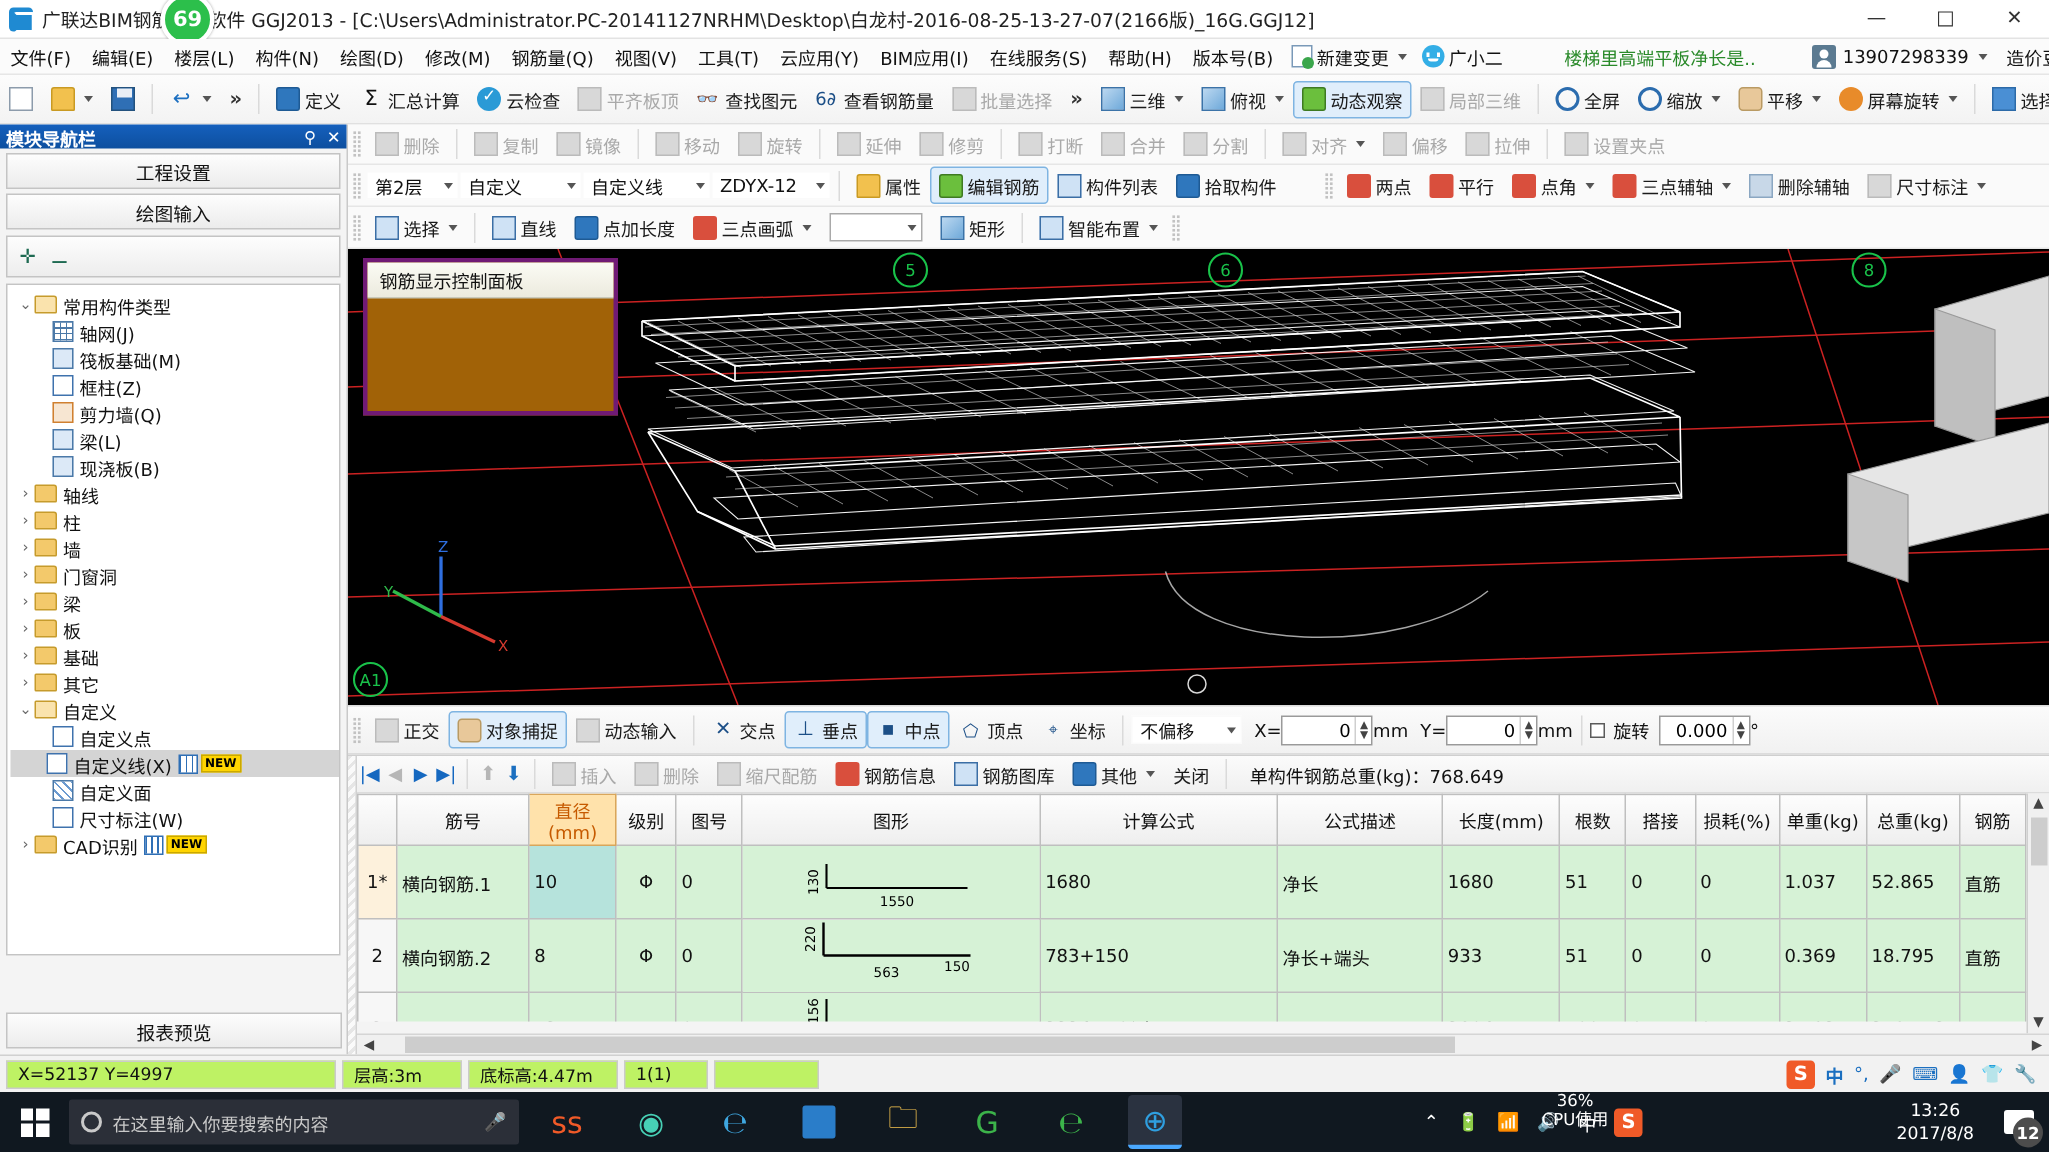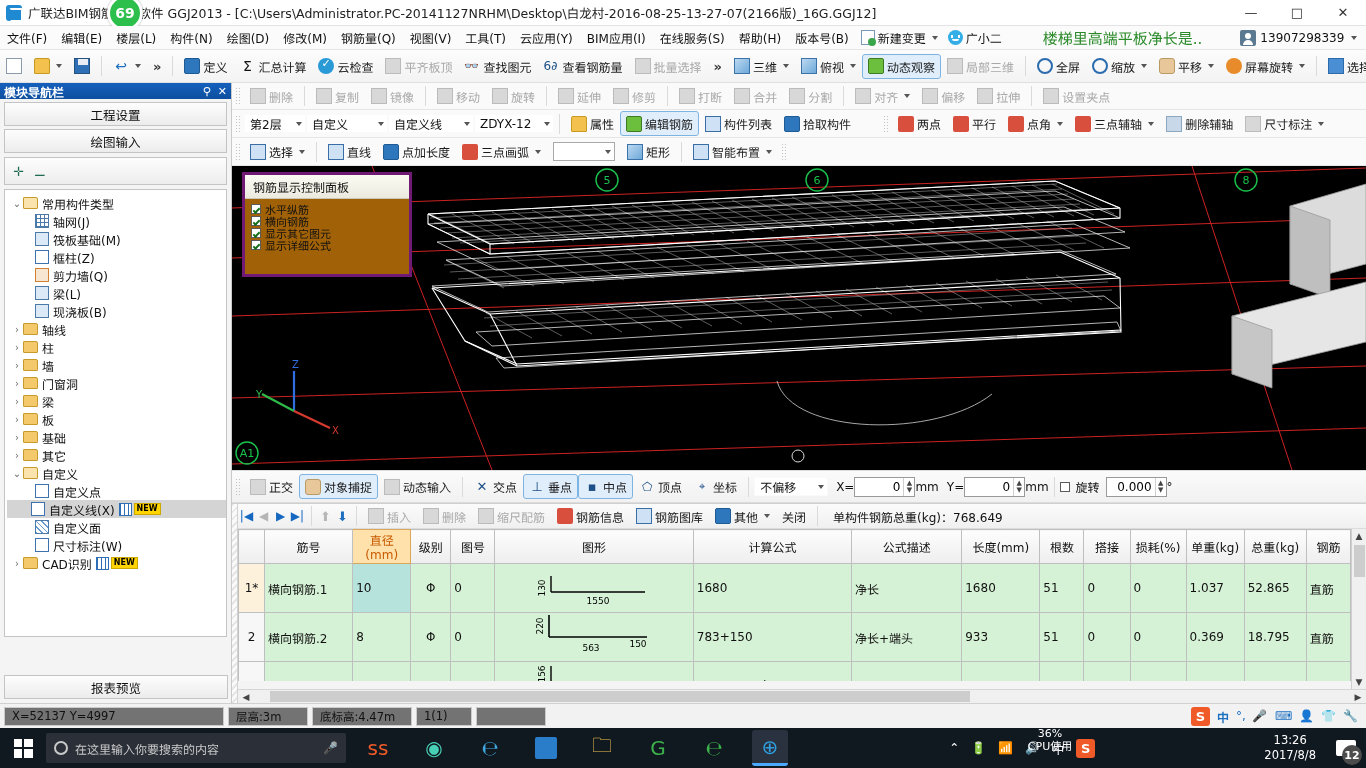--- a/index.html
+++ b/index.html
@@ -48,21 +48,21 @@
   .menu-item{ padding:2px 7px; font-size:12px; color:#111; }
   .menu-chip{ display:flex;align-items:center;gap:3px;padding:1px 5px;font-size:12px; }
   .docico{
     width:14px;height:15px;background:#fff;border:1px solid #7a99b8;position:relative;flex:none;
   }
   .docico:after{content:"";position:absolute;right:-2px;bottom:-2px;width:8px;height:8px;background:#3aa64b;border-radius:50%;}
   .caret{ width:0;height:0;border-left:3.5px solid transparent;border-right:3.5px solid transparent;border-top:4px solid #555;display:inline-block;margin-left:3px;}
   .smiley{width:15px;height:15px;border-radius:50%;background:#33aee6;position:relative;flex:none;}
   .smiley:before{content:"";position:absolute;left:3px;top:5px;width:2px;height:3px;background:#fff;box-shadow:7px 0 0 #fff;}
   .smiley:after{content:"";position:absolute;left:4px;top:9px;width:7px;height:2px;background:#fff;border-radius:0 0 3px 3px;}
-  .marquee{ color:#2a8a2a; font-size:15px; margin-left:36px; }
+  .marquee{ color:#2a8a2a; font-size:12px; margin-left:36px; }
   .userbox{ margin-left:38px; display:flex;align-items:center;gap:4px;font-size:12px;}
   .uico{width:16px;height:16px;background:#5b7a91;border-radius:2px;position:relative;flex:none;}
   .uico:before{content:"";position:absolute;left:5px;top:3px;width:6px;height:6px;border-radius:50%;background:#fff;}
   .uico:after{content:"";position:absolute;left:3px;top:10px;width:10px;height:5px;border-radius:5px 5px 0 0;background:#fff;}
 
   
   .tb1{
     position:absolute;left:0;top:50px;width:1366px;height:33px;
     background:linear-gradient(#fcfcfc,#f3f3f3); border-bottom:1px solid #e0e0e0;
     display:flex;align-items:center;white-space:nowrap;
@@ -210,21 +210,21 @@
   .vscroll .thumb{ width:11px;height:32px;background:#cdcdcd;margin-top:2px; }
   .hscroll{ height:14px;background:#f0f0f0;border-top:1px solid #d5d5d5;display:flex;align-items:center;}
   .hscroll .hthumb{ height:11px;width:700px;background:#cdcdcd;margin-left:16px; }
   .hscroll .ar{ width:16px;text-align:center;font-size:9px;color:#444; }
 
   
   .statusbar{
     position:absolute;left:0;top:703px;width:1366px;height:25px;background:#f2f2f2;
     border-top:1px solid #d0d0d0;display:flex;align-items:center;white-space:nowrap;
   }
-  .stcell{ height:19px;border:1px solid #cbcbcb;background:#737373;display:flex;align-items:center;
+  .stcell{ height:19px;border:1px solid #cbcbcb;background:#bef264;display:flex;align-items:center;
            padding:0 7px;margin-left:4px;font-size:11.5px;color:#111;}
   .tray{ margin-left:auto;display:flex;align-items:center;gap:7px;padding-right:8px; }
   .sogou{ width:19px;height:19px;background:#f05a28;border-radius:3px;color:#fff;font-weight:bold;
           font-size:13px;display:flex;align-items:center;justify-content:center;}
 
   
   .taskbar{ position:absolute;left:0;top:728px;width:1366px;height:40px;background:#101820;display:flex;align-items:center;}
   .start{ width:46px;height:40px;display:flex;align-items:center;justify-content:center;}
   .winlogo{ width:19px;height:19px;display:grid;grid-template-columns:1fr 1fr;grid-template-rows:1fr 1fr;gap:2px;}
   .winlogo i{ background:#fff;display:block; }
@@ -835,38 +835,20 @@
         <line x1="62" y1="245" x2="30" y2="228" stroke="#2fbb4a"></line>
         <line x1="62" y1="245" x2="98" y2="262" stroke="#d63a2f"></line>
       </g>
       <text x="60" y="202" fill="#2f6fe0" font-size="10" font-family="DejaVu Sans">Z</text>
       <text x="24" y="232" fill="#2fbb4a" font-size="10" font-family="DejaVu Sans">Y</text>
       <text x="100" y="268" fill="#d63a2f" font-size="10" font-family="DejaVu Sans">X</text>
     </svg>
 
     <div class="panel3d">
       <div class="hd">钢筋显示控制面板</div>
-      <div style="padding-top:4px">
-        <div class="chkrow">
-            <span class="chk on"></span>
-            <span>水平纵筋</span>
-          </div>
-        <div class="chkrow">
-            <span class="chk on"></span>
-            <span>横向钢筋</span>
-          </div>
-        <div class="chkrow">
-            <span class="chk on"></span>
-            <span>显示其它图元</span>
-          </div>
-        <div class="chkrow">
-            <span class="chk on"></span>
-            <span>显示详细公式</span>
-          </div>
-      </div>
     </div>
   </div>
 
   <div class="snapbar">
     <span class="grip"></span>
     <div class="tbtn">
         <span class="ic gray"></span>
         <span>正交</span>
       </div>
     <div class="tbtn sel">

